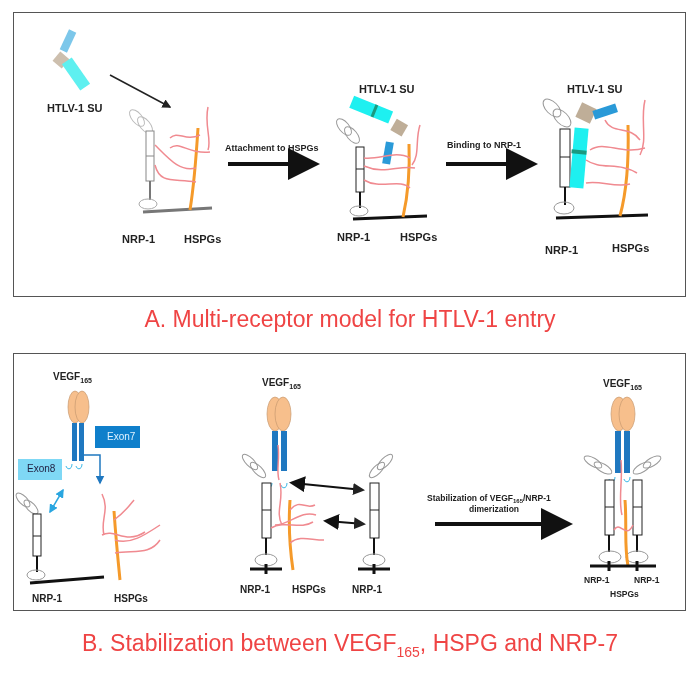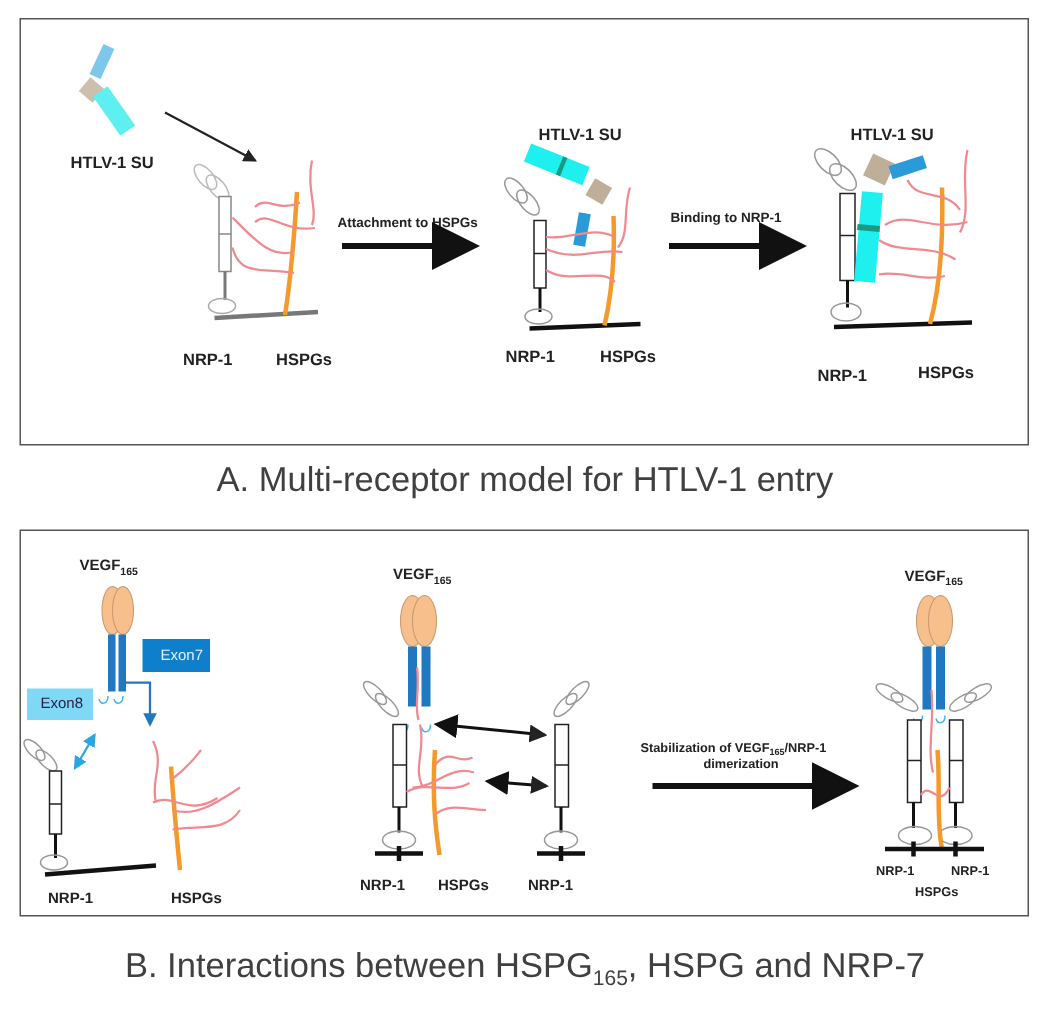--- a/index.html
+++ b/index.html
@@ -2,36 +2,36 @@
 <html><head>
 <meta charset="utf-8">
 <style>
   html, body { margin: 0; padding: 0; background: #ffffff; }
   body { width: 700px; height: 676px; position: relative; overflow: hidden;
          font-family: "Liberation Sans", sans-serif; }
   .panel { position: absolute; border: 1.5px solid #555; background: #fff; box-sizing: border-box; }
   #panel-a { left: 13px; top: 12px; width: 673px; height: 285px; }
   #panel-b { left: 13px; top: 353px; width: 673px; height: 258px; }
   .caption { position: absolute; left: 0; width: 700px; text-align: center;
-             font-family: "Liberation Sans", sans-serif; font-size: 23px; color: #404040; }
+             font-family: "Liberation Sans", sans-serif; font-size: 23px; color: #ef4444; }
   #caption-a { top: 306px; }
   #caption-b { top: 630px; }
   .caption sub { font-size: 14px; }
   svg { position: absolute; left: 0; top: 0; }
   .lbl { font-family: "Liberation Sans", sans-serif; font-weight: bold; fill: #222; }
   .exon-text { font-family: "Liberation Sans", sans-serif; font-size: 10px; }
 </style>
 </head>
 <body>
 
 <div class="panel" id="panel-a"></div>
 <div class="panel" id="panel-b"></div>
 
 <div class="caption" id="caption-a">A. Multi-receptor model for HTLV-1 entry</div>
-<div class="caption" id="caption-b"><span>B. Interactions between HSPG</span><sub>165</sub><span>, HSPG and NRP-7</span></div>
+<div class="caption" id="caption-b"><span>B. Stabilization between VEGF</span><sub>165</sub><span>, HSPG and NRP-7</span></div>
 
 <svg width="700" height="676" viewBox="0 0 700 676">
   <defs>
     <marker id="ah" markerWidth="8" markerHeight="8" refX="6" refY="4" orient="auto">
       <path d="M0,0 L8,4 L0,8 z" fill="#111"></path>
     </marker>
     <marker id="ahs" markerWidth="6" markerHeight="6" refX="5" refY="3" orient="auto">
       <path d="M0,0 L6,3 L0,6 z" fill="#222"></path>
     </marker>
     <marker id="ahb" markerWidth="6" markerHeight="6" refX="5" refY="3" orient="auto">

